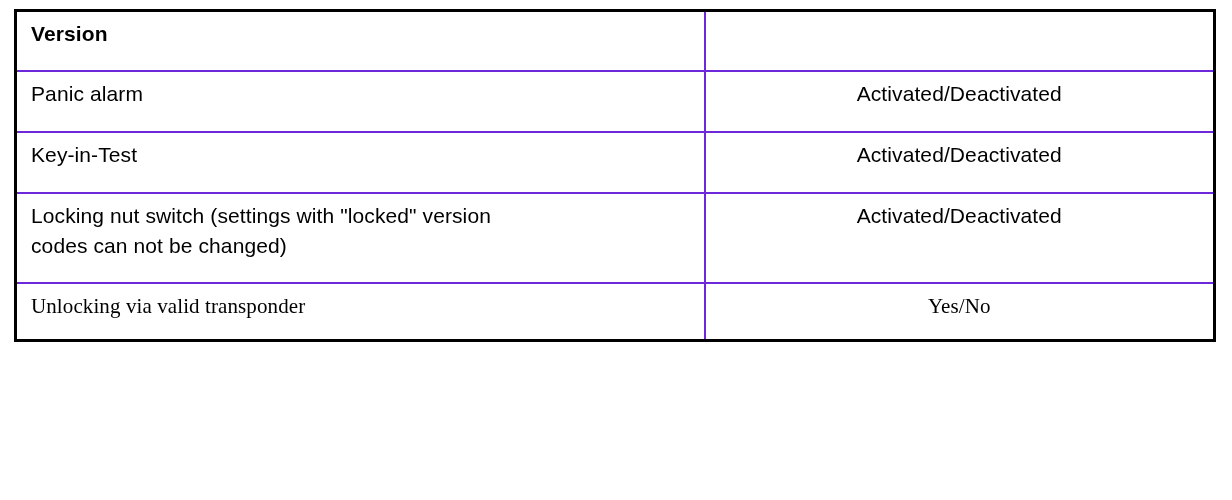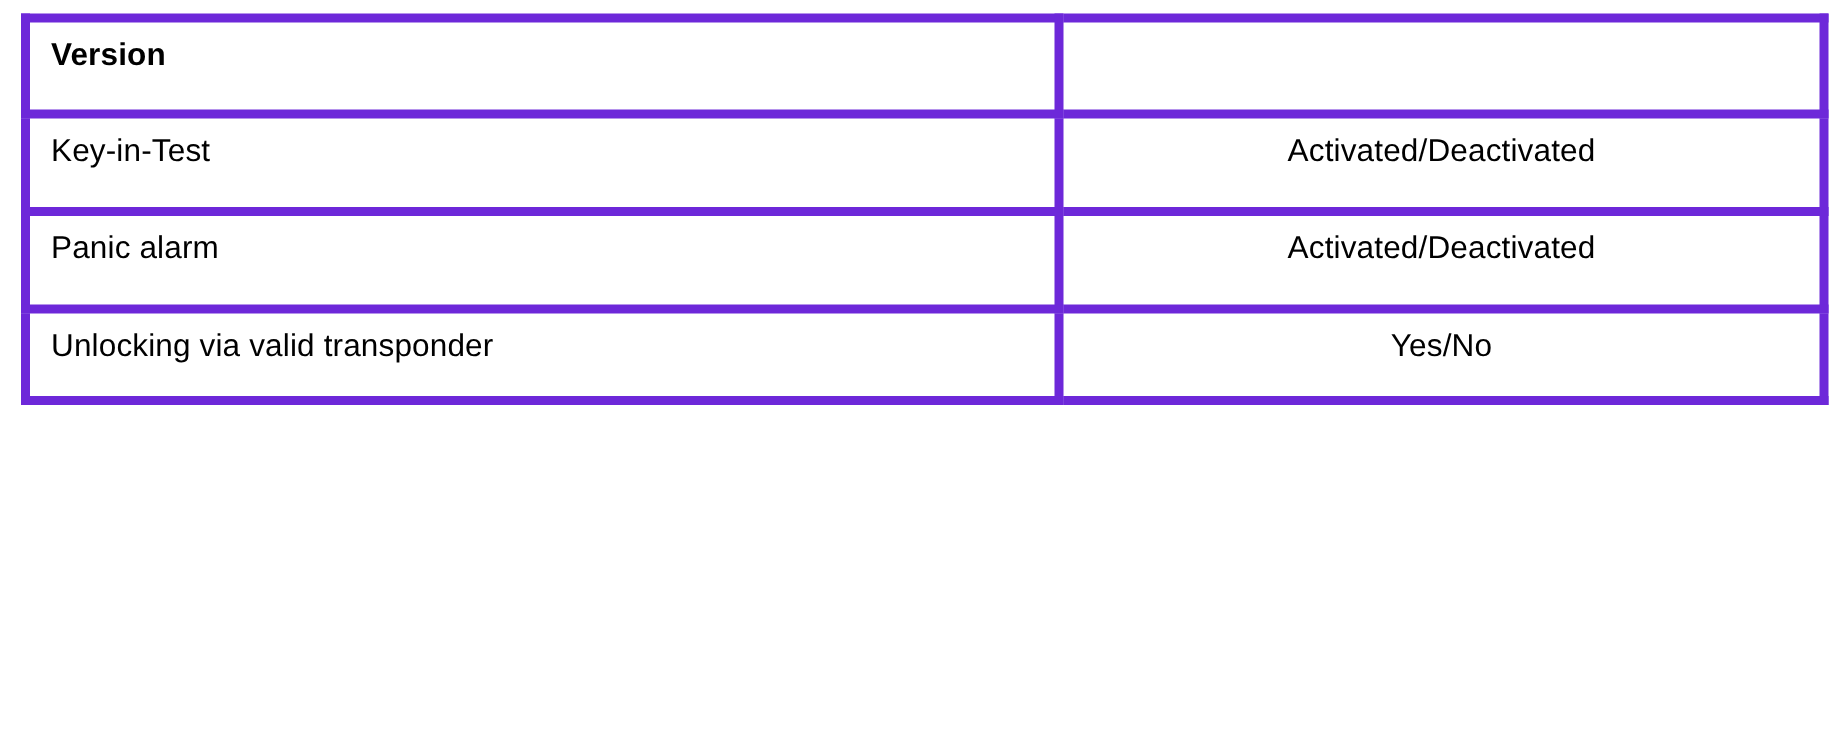--- a/index.html
+++ b/index.html
@@ -29,21 +29,21 @@
     width: 1199px;
     border-collapse: collapse;
     table-layout: fixed;
     background: #ffffff;
   }
 
   .spec-table col.col-feature { width: 689px; }
   .spec-table col.col-value   { width: 510px; }
 
   .spec-table td {
-    border: 6px solid #6d28d9;
+    border: 2px solid #6d28d9;
     padding: 0;
     vertical-align: top;
     background: #ffffff;
   }
 
   
   .spec-table {
     border: 3px solid #000000;
   }
 
@@ -64,21 +64,21 @@
   .cell-inner.header {
     font-weight: bold;
   }
 
   
   tr[data-row="0"] td { height: 58px; }
   tr[data-row="1"] td { height: 59px; }
   tr[data-row="2"] td { height: 59px; }
   tr[data-row="3"] td { height: 88px; }
   tr[data-row="4"] td { height: 65px; }
-  tr[data-row="5"] td { height: 55px; }
+  tr[data-row="5"] td { height: 55px; font-family: Liberation Serif, serif; }
   tr[data-row="6"] td { height: 92px; }
 </style>
 </head>
 <body>
 
 <div class="page">
 
   <table class="spec-table">
     <colgroup>
       <col class="col-feature">
@@ -88,38 +88,47 @@
 
       <tr data-row="0">
         <td>
           <div class="cell-inner header">Version</div>
         </td>
         <td>
           <div class="cell-inner value"></div>
         </td>
       </tr>
 
+      <tr data-row="2">
+        <td>
+          <div class="cell-inner">Panic alarm</div>
+        </td>
+        <td>
+          <div class="cell-inner value">Activated/Deactivated</div>
+        </td>
+      </tr>
+
       <tr data-row="1">
         <td>
           <div class="cell-inner">Key-in-Test</div>
         </td>
         <td>
           <div class="cell-inner value">Activated/Deactivated</div>
         </td>
       </tr>
 
-      <tr data-row="2">
+      <tr data-row="3">
         <td>
-          <div class="cell-inner">Panic alarm</div>
+          <div class="cell-inner">Locking nut switch (settings with "locked"  version
+codes can not be changed)</div>
         </td>
         <td>
           <div class="cell-inner value">Activated/Deactivated</div>
         </td>
       </tr>
-
 
 
       <tr data-row="5">
         <td>
           <div class="cell-inner">Unlocking via valid transponder</div>
         </td>
         <td>
           <div class="cell-inner value">Yes/No</div>
         </td>
       </tr>

